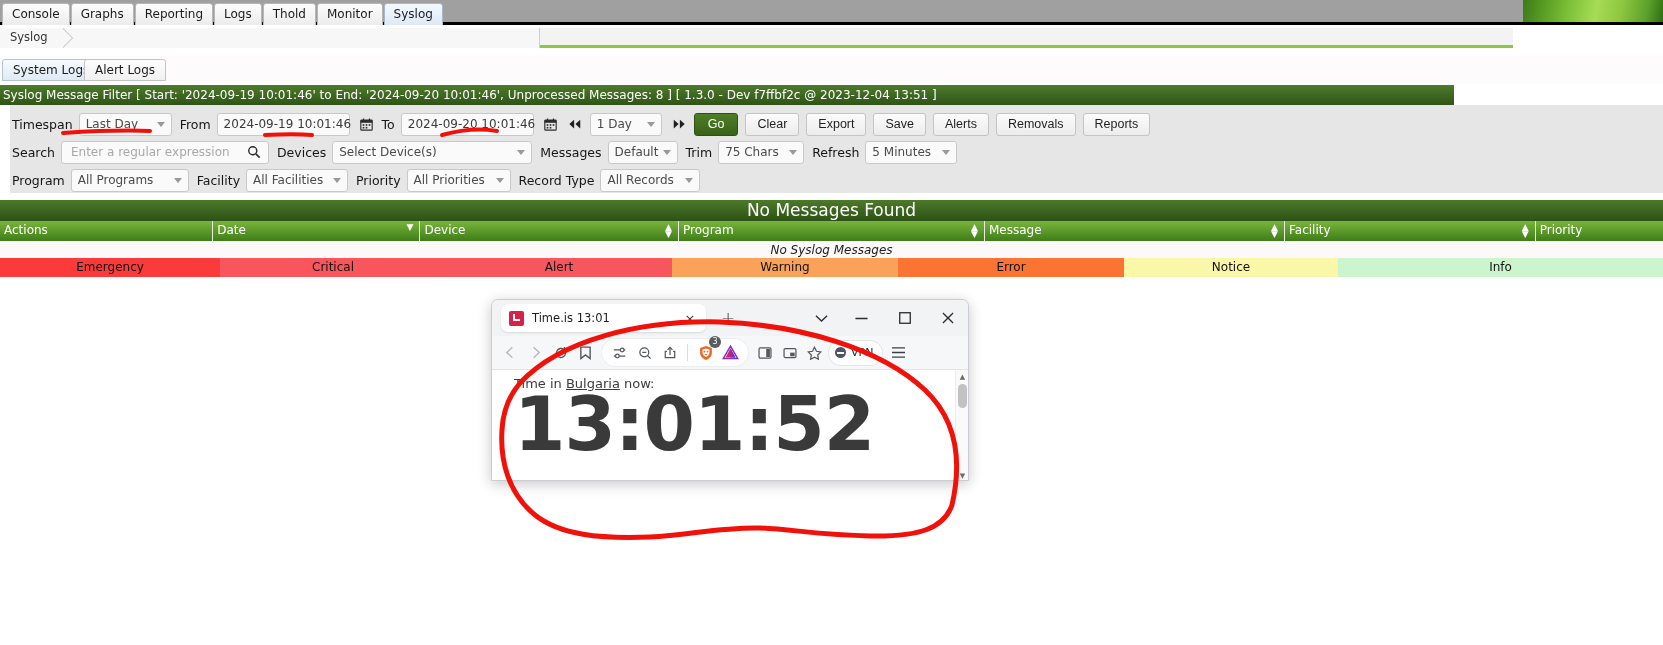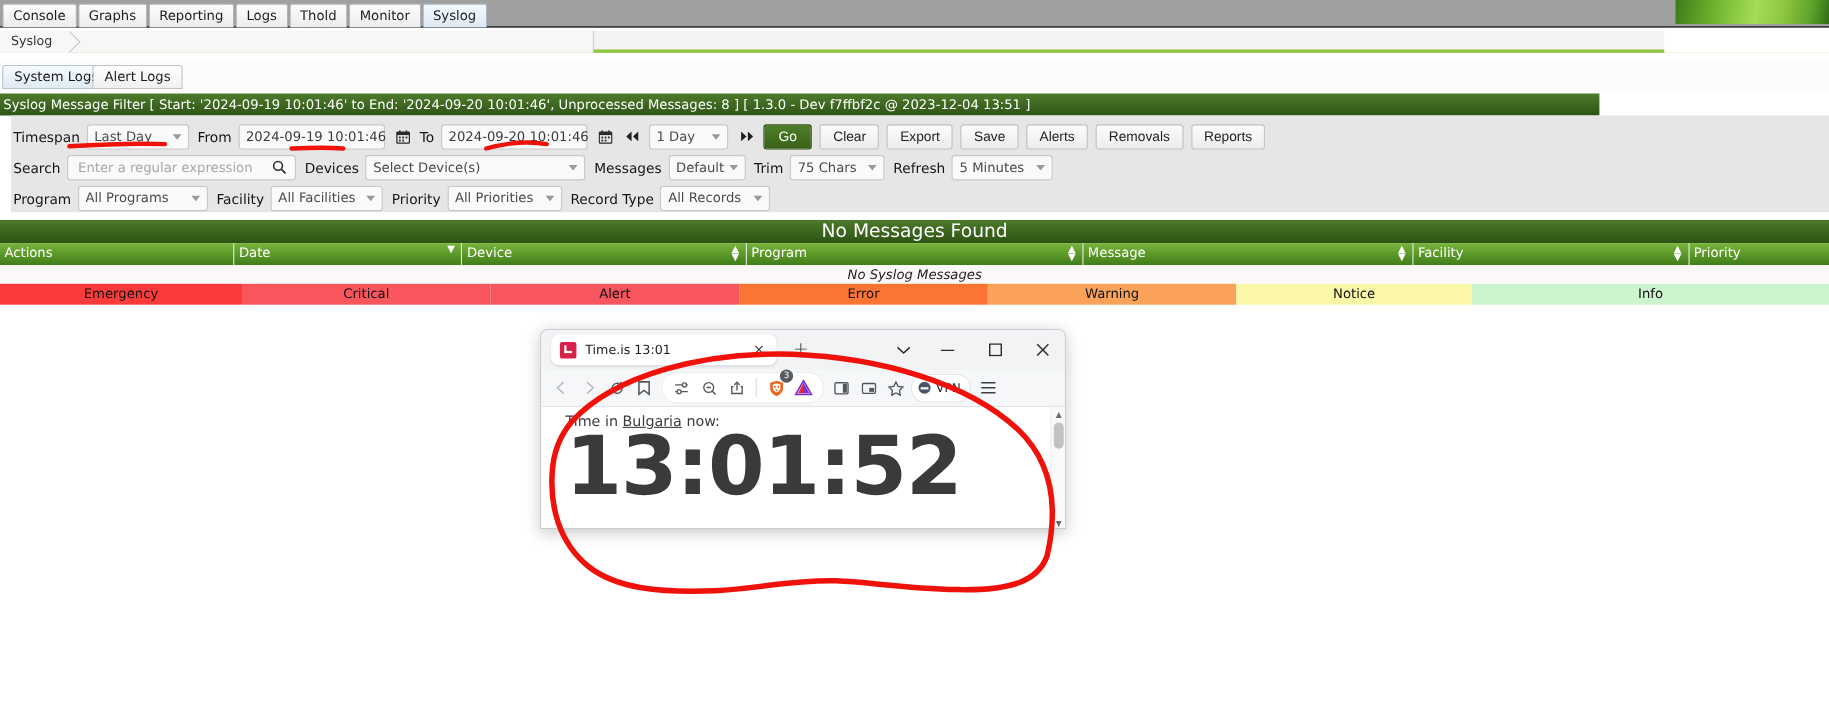--- a/index.html
+++ b/index.html
@@ -11,21 +11,21 @@
     font-family: "DejaVu Sans", "Liberation Sans", sans-serif;
     font-size: 12px;
     color: #222;
   }
   #root { position: relative; width: 1663px; height: 645px; }
 
   
   .topnav {
     position: absolute; left: 0; top: 0; width: 1663px; height: 25px;
     background: #a0a0a0;
-    border-bottom: 1px solid #000000;
+    border-bottom: 3px solid #000000;
   }
   .topnav-tabs { display: flex; align-items: flex-end; height: 25px; padding-left: 2px; }
   .nav-tab {
     height: 22px; line-height: 21px;
     padding: 0 9px;
     margin-right: 1px;
     font-size: 12px;
     color: #1b1b1b;
     background: linear-gradient(#fdfdfd, #ececec);
     border: 1px solid #b6b6b6;
@@ -604,22 +604,22 @@
       <span>Priority</span>
     </div>
   </div>
 
   <div class="norows">No Syslog Messages</div>
 
   <div class="legend">
     <div class="legend-cell" style="width:220px;background:#fb3b3b;">Emergency</div>
     <div class="legend-cell" style="width:226px;background:#f9555c;">Critical</div>
     <div class="legend-cell" style="width:226px;background:#f8565e;">Alert</div>
+    <div class="legend-cell" style="width:226px;background:#fba25a;">Warning</div>
     <div class="legend-cell" style="width:226px;background:#fb7434;">Error</div>
-    <div class="legend-cell" style="width:226px;background:#fba25a;">Warning</div>
     <div class="legend-cell" style="width:214px;background:#fbf7a8;">Notice</div>
     <div class="legend-cell" style="width:325px;background:#cdf5cd;">Info</div>
   </div>
 
   <div class="browser">
 
     <div class="tabstrip">
       <div class="btab">
         <span class="favicon"></span>
         <span class="btab-title">Time.is 13:01</span>

